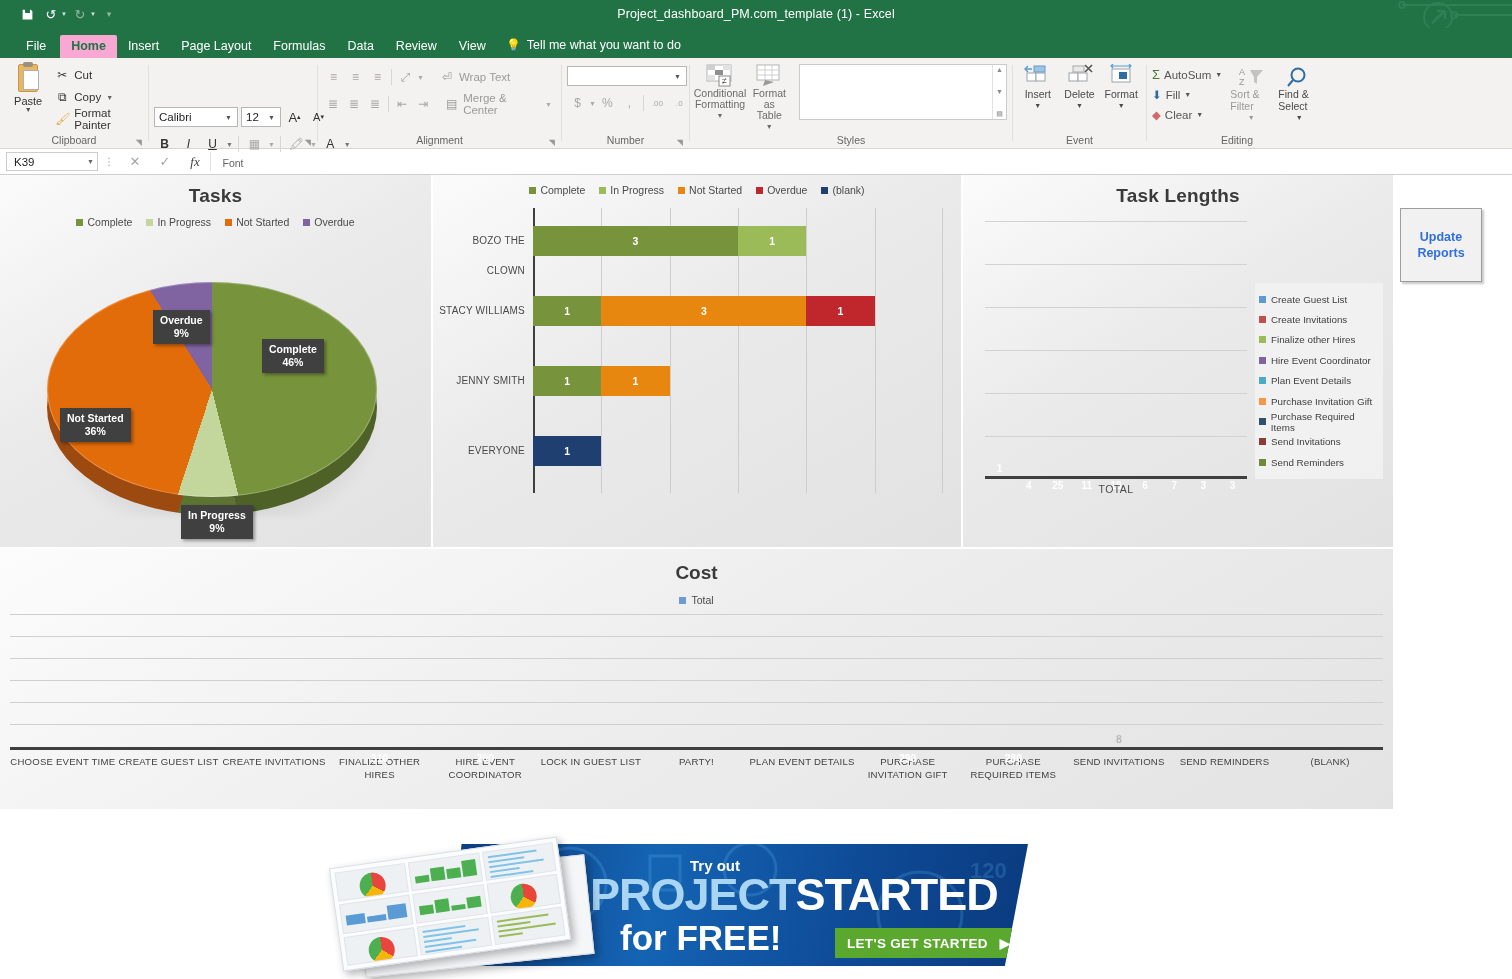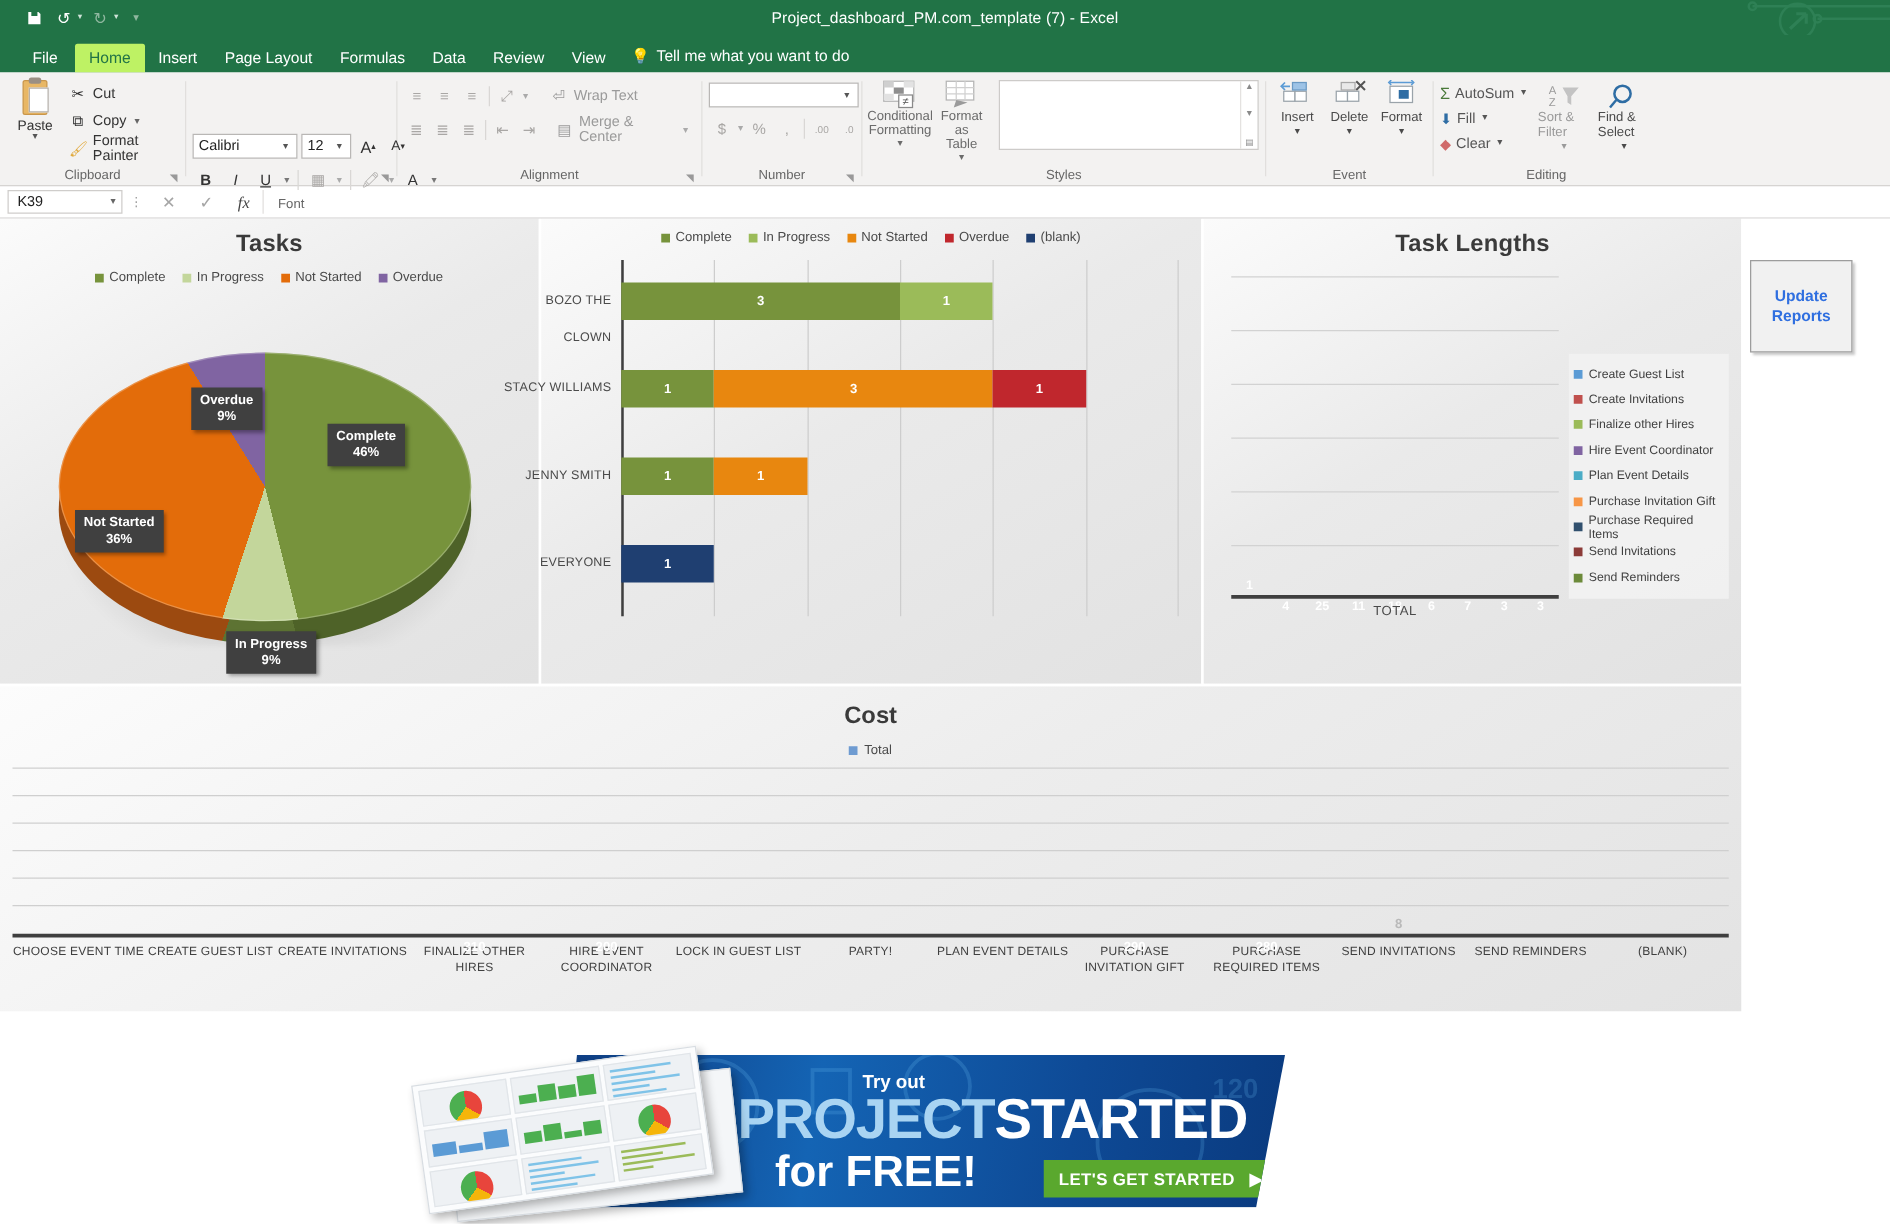--- a/index.html
+++ b/index.html
@@ -34,21 +34,21 @@
   
   .tabbar {
     height:30px; background:#217346; display:flex; align-items:flex-end;
     padding-left:12px; position:relative;
   }
   .tab {
     font-size:12.5px; color:#ffffff; padding:5px 11px 6px 11px; line-height:1;
     cursor:default;
   }
   .tab.file { padding-left:14px; padding-right:14px; }
-  .tab.active { background:#bef264; color:#217346; border-radius:2px 2px 0 0; font-weight:400; }
+  .tab.active { background:#f9a8d4; color:#217346; border-radius:2px 2px 0 0; font-weight:700; }
   .tellme { display:flex; align-items:center; gap:5px; color:#ffffff; font-size:12.5px; padding:5px 10px 6px 10px; }
   .bulb { font-size:12px; }
 
   
   .ribbon {
     height:91px; background:#f3f2f1; display:flex; position:relative;
     border-bottom:1px solid #d6d4d2;
   }
   .group { position:relative; display:flex; flex-direction:column; height:100%; }
   .group-body { flex:1; display:flex; align-items:flex-start; padding:4px 5px 0 5px; }
@@ -150,21 +150,21 @@
       #e36c0a 198deg 328deg,
       #8064a2 328deg 360deg);
     box-shadow:inset 0 0 0 1px rgba(255,255,255,.25);
   }
   .dlabel {
     position:absolute; background:#404040; color:#fff; font-size:10.5px; font-weight:bold;
     text-align:center; padding:4px 7px; line-height:13px; box-shadow:2px 2px 3px rgba(0,0,0,.35);
   }
 
   
-  .wl-plot { position:relative; margin:12px 18px 0 64px; height:285px; }
+  .wl-plot { position:relative; margin:12px 18px 0 100px; height:285px; }
   .wl-grid { position:absolute; inset:0; }
   .wl-vline { position:absolute; top:0; bottom:0; width:1px; background:#cdcdcd; }
   .wl-axis { position:absolute; top:0; bottom:0; left:0; width:2px; background:#3f3f3f; }
   .wl-rows { position:absolute; inset:0; }
   .wl-row { position:absolute; left:0; right:0; height:30px; display:flex; }
   .wl-seg { height:100%; display:flex; align-items:center; justify-content:center; color:#fff; font-size:10.5px; font-weight:bold; }
   .wl-cat {
     position:absolute; right:100%; width:96px; text-align:right; padding-right:8px;
     font-size:10px; color:#4a4a4a; letter-spacing:.2px; line-height:30px;
   }
@@ -257,21 +257,21 @@
       <svg width="13" height="13" viewBox="0 0 16 16">
           <path fill="#fff" d="M2 2h10l2 2v10H2V2zm3 0v4h6V2H5zm-1 8h8v4H4v-4z"></path>
         </svg>
     </div>
     <div class="qat-btn">↺</div>
     <span class="qat-caret">▼</span>
     <div class="qat-btn dim">↻</div>
     <span class="qat-caret">▼</span>
     <div class="qat-btn dim" style="font-size:9px;">▾</div>
   </div>
-  <div class="win-title">Project_dashboard_PM.com_template (7) - Excel</div>
+  <div class="win-title">Project_dashboard_PM.com_template (1) - Excel</div>
   <div class="title-deco">
     <svg width="120" height="28" viewBox="0 0 120 28">
       <g stroke="#2e8055" fill="none" stroke-width="2">
         <line x1="10" y1="5" x2="120" y2="5"></line>
         <circle cx="10" cy="5" r="3"></circle>
         <line x1="62" y1="15" x2="120" y2="15"></line>
         <circle cx="62" cy="15" r="3"></circle>
         <circle cx="46" cy="17" r="14"></circle>
         <path d="M40 23 L53 11 M53 11 L45 11 M53 11 L53 19" stroke-width="2.5"></path>
       </g>

